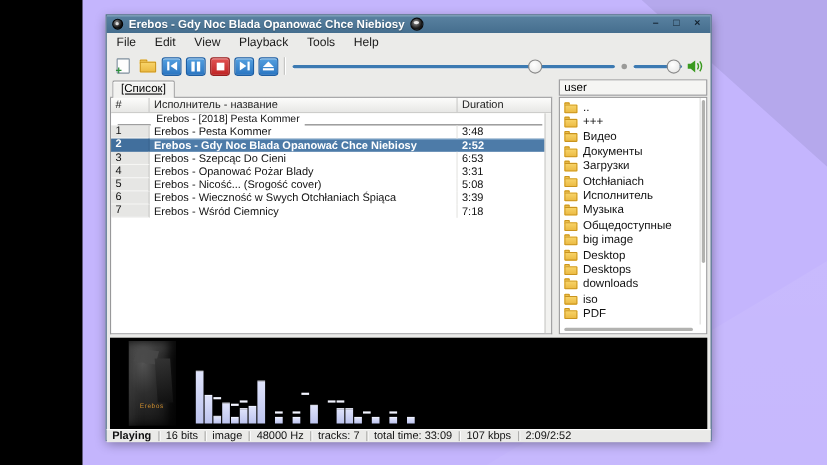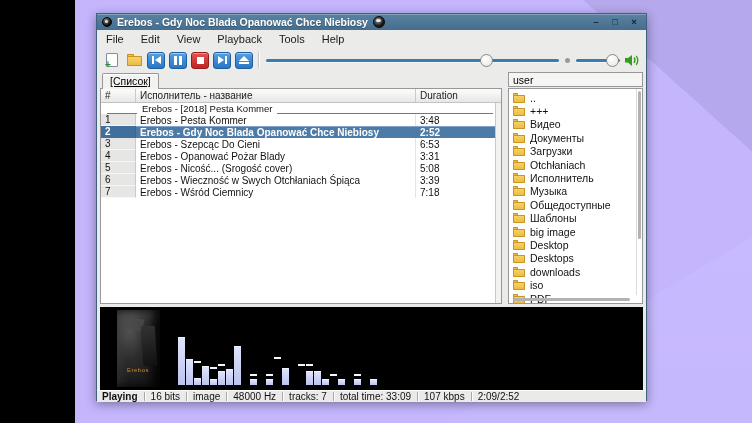--- a/index.html
+++ b/index.html
@@ -277,24 +277,20 @@
               <div class="fitem">
                 <span class="f-icon"></span>
                 <span class="f-label">Музыка</span>
               </div>
               <div class="fitem">
                 <span class="f-icon"></span>
                 <span class="f-label">Общедоступные</span>
               </div>
               <div class="fitem">
                 <span class="f-icon"></span>
-                <span class="f-label">Шаблоны</span>
-              </div>
-              <div class="fitem">
-                <span class="f-icon"></span>
                 <span class="f-label">big image</span>
               </div>
               <div class="fitem">
                 <span class="f-icon"></span>
                 <span class="f-label">Desktop</span>
               </div>
               <div class="fitem">
                 <span class="f-icon"></span>
                 <span class="f-label">Desktops</span>
               </div>

